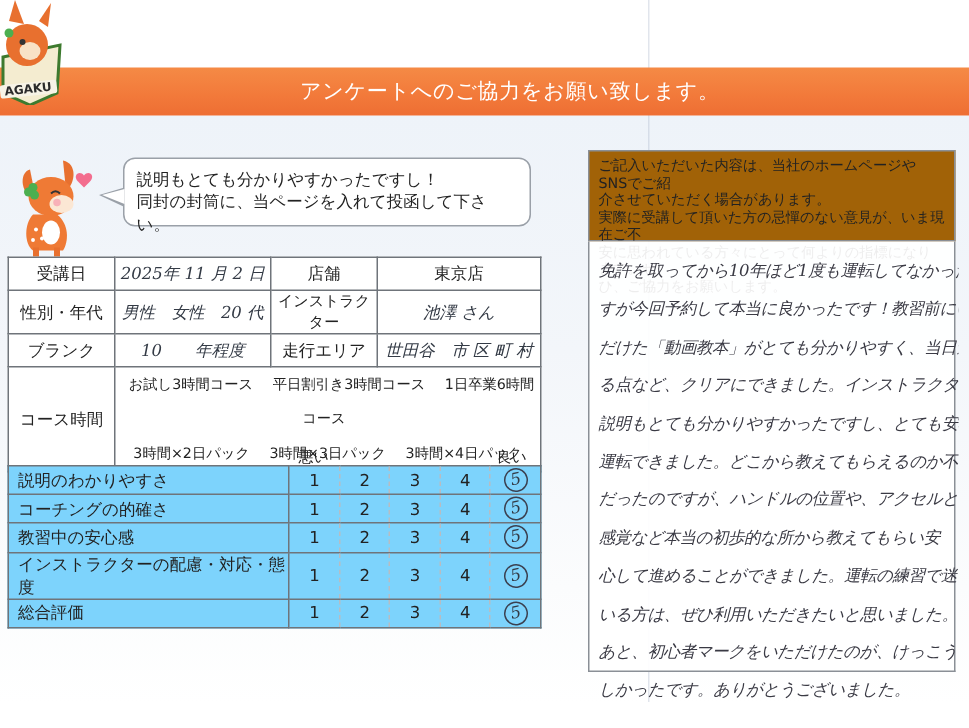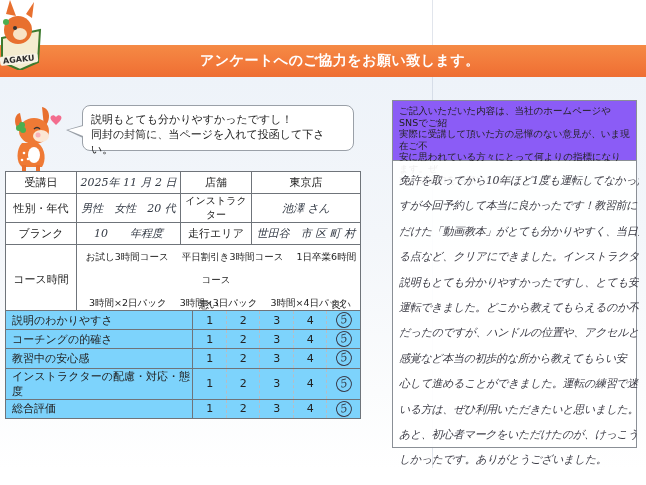--- a/index.html
+++ b/index.html
@@ -19,21 +19,20 @@
     }
 
     
     .header-bar {
       position: absolute; left: 0; top: 45px; width: 646px; height: 32px;
       background: linear-gradient(180deg, #f58a45 0%, #f2793a 60%, #ee6e33 100%);
     }
     .header-title {
       position: absolute; left: 200px; top: 52px; font-size: 14px; color: #fff; letter-spacing: 0.5px;
       font-family: "DejaVu Sans", sans-serif;
-      font-weight: bold;
     }
 
     
     .logo { position: absolute; left: 0; top: 0; width: 42px; height: 70px; }
     .logo-text {
       position: absolute; left: 0; top: 55px; font-size: 8px; font-weight: bold; color: #2b2b2b;
       background: #f7f3e6; padding: 0 3px; transform: rotate(-6deg); border-radius: 2px;
     }
 
     
@@ -52,21 +51,21 @@
     }
     .speech-tail-inner {
       position: absolute; left: 68px; top: 126px; width: 0; height: 0;
       border-top: 4px solid transparent; border-bottom: 6px solid transparent;
       border-right: 15px solid #fff;
     }
 
     
     .notice-box {
       position: absolute; left: 392px; top: 100px; width: 245px; height: 61px;
-      background: #8b5cf6; border: 1px solid #8a8f96;
+      background: #a16207; border: 1px solid #8a8f96;
       padding: 4px 6px; font-size: 9.5px; line-height: 11.5px; color: #222;
     }
 
     
     .comment-box {
       position: absolute; left: 392px; top: 161px; width: 245px; height: 287px;
       background: rgba(255,255,255,0.92); border: 1px solid #8a8f96; border-top: none;
     }
     .comment-lines {
       position: absolute; left: 399px; top: 168px; width: 240px;
@@ -159,20 +158,21 @@
 
   <div class="speech-tail"></div>
   <div class="speech-bubble">
     <div>説明もとても分かりやすかったですし！</div>
     <div>同封の封筒に、当ページを入れて投函して下さい。</div>
   </div>
   <div class="speech-tail-inner"></div>
 
   <div class="notice-box">
     <div>ご記入いただいた内容は、当社のホームページやSNSでご紹</div>
+    <div>介させていただく場合があります。</div>
     <div>実際に受講して頂いた方の忌憚のない意見が、いま現在ご不</div>
     <div>安に思われている方々にとって何よりの指標になります。ぜ</div>
     <div>ひ、ご協力をお願いします。</div>
   </div>
 
   <div class="comment-box"></div>
   <div class="comment-lines">
     <span class="comment-line">免許を取ってから10年ほど1度も運転してなかったで</span>
     <span class="comment-line">すが今回予約して本当に良かったです！教習前にいた</span>
     <span class="comment-line">だけた「動画教本」がとても分かりやすく、当日気にな</span>

